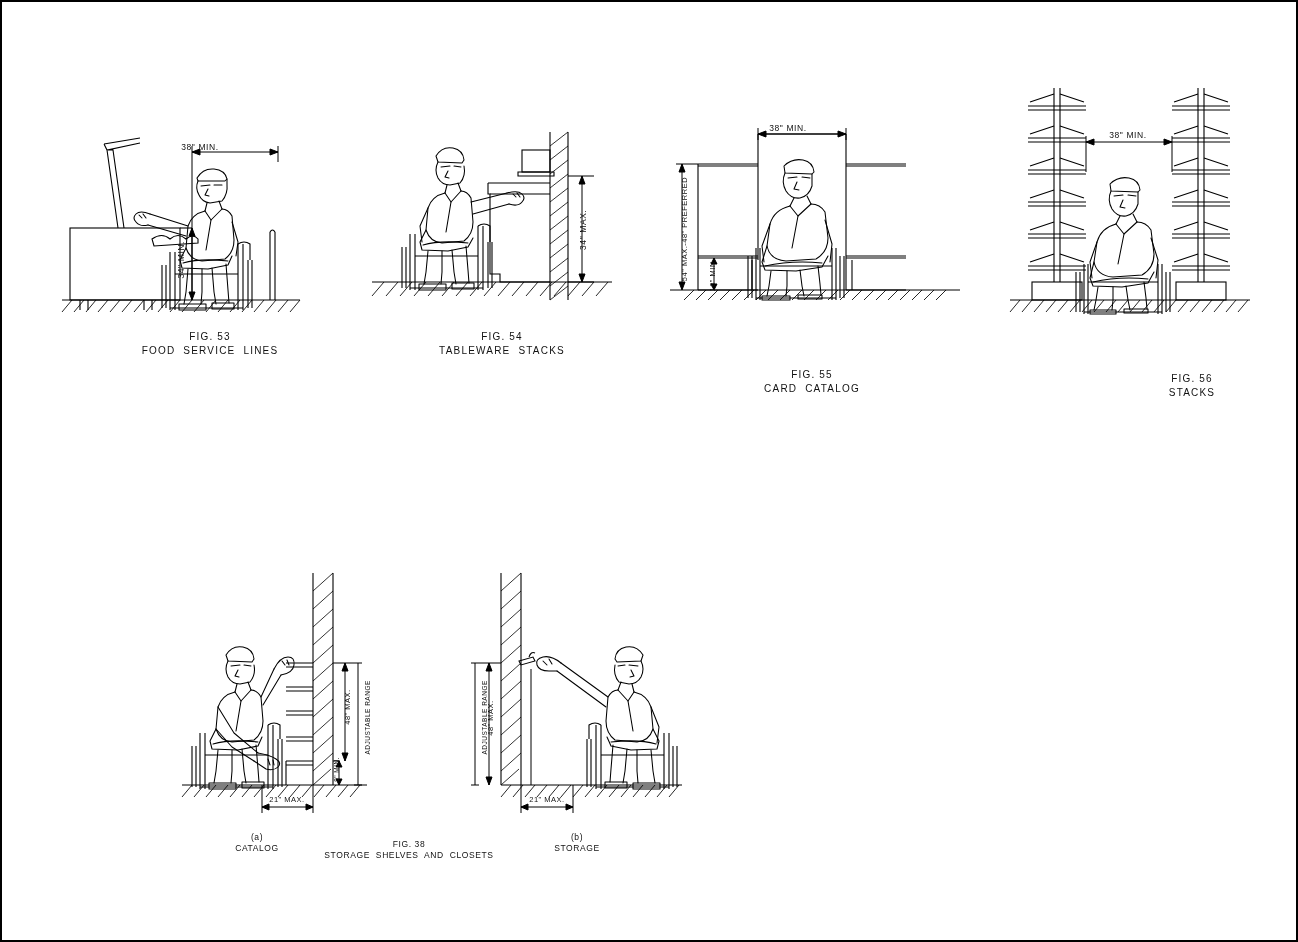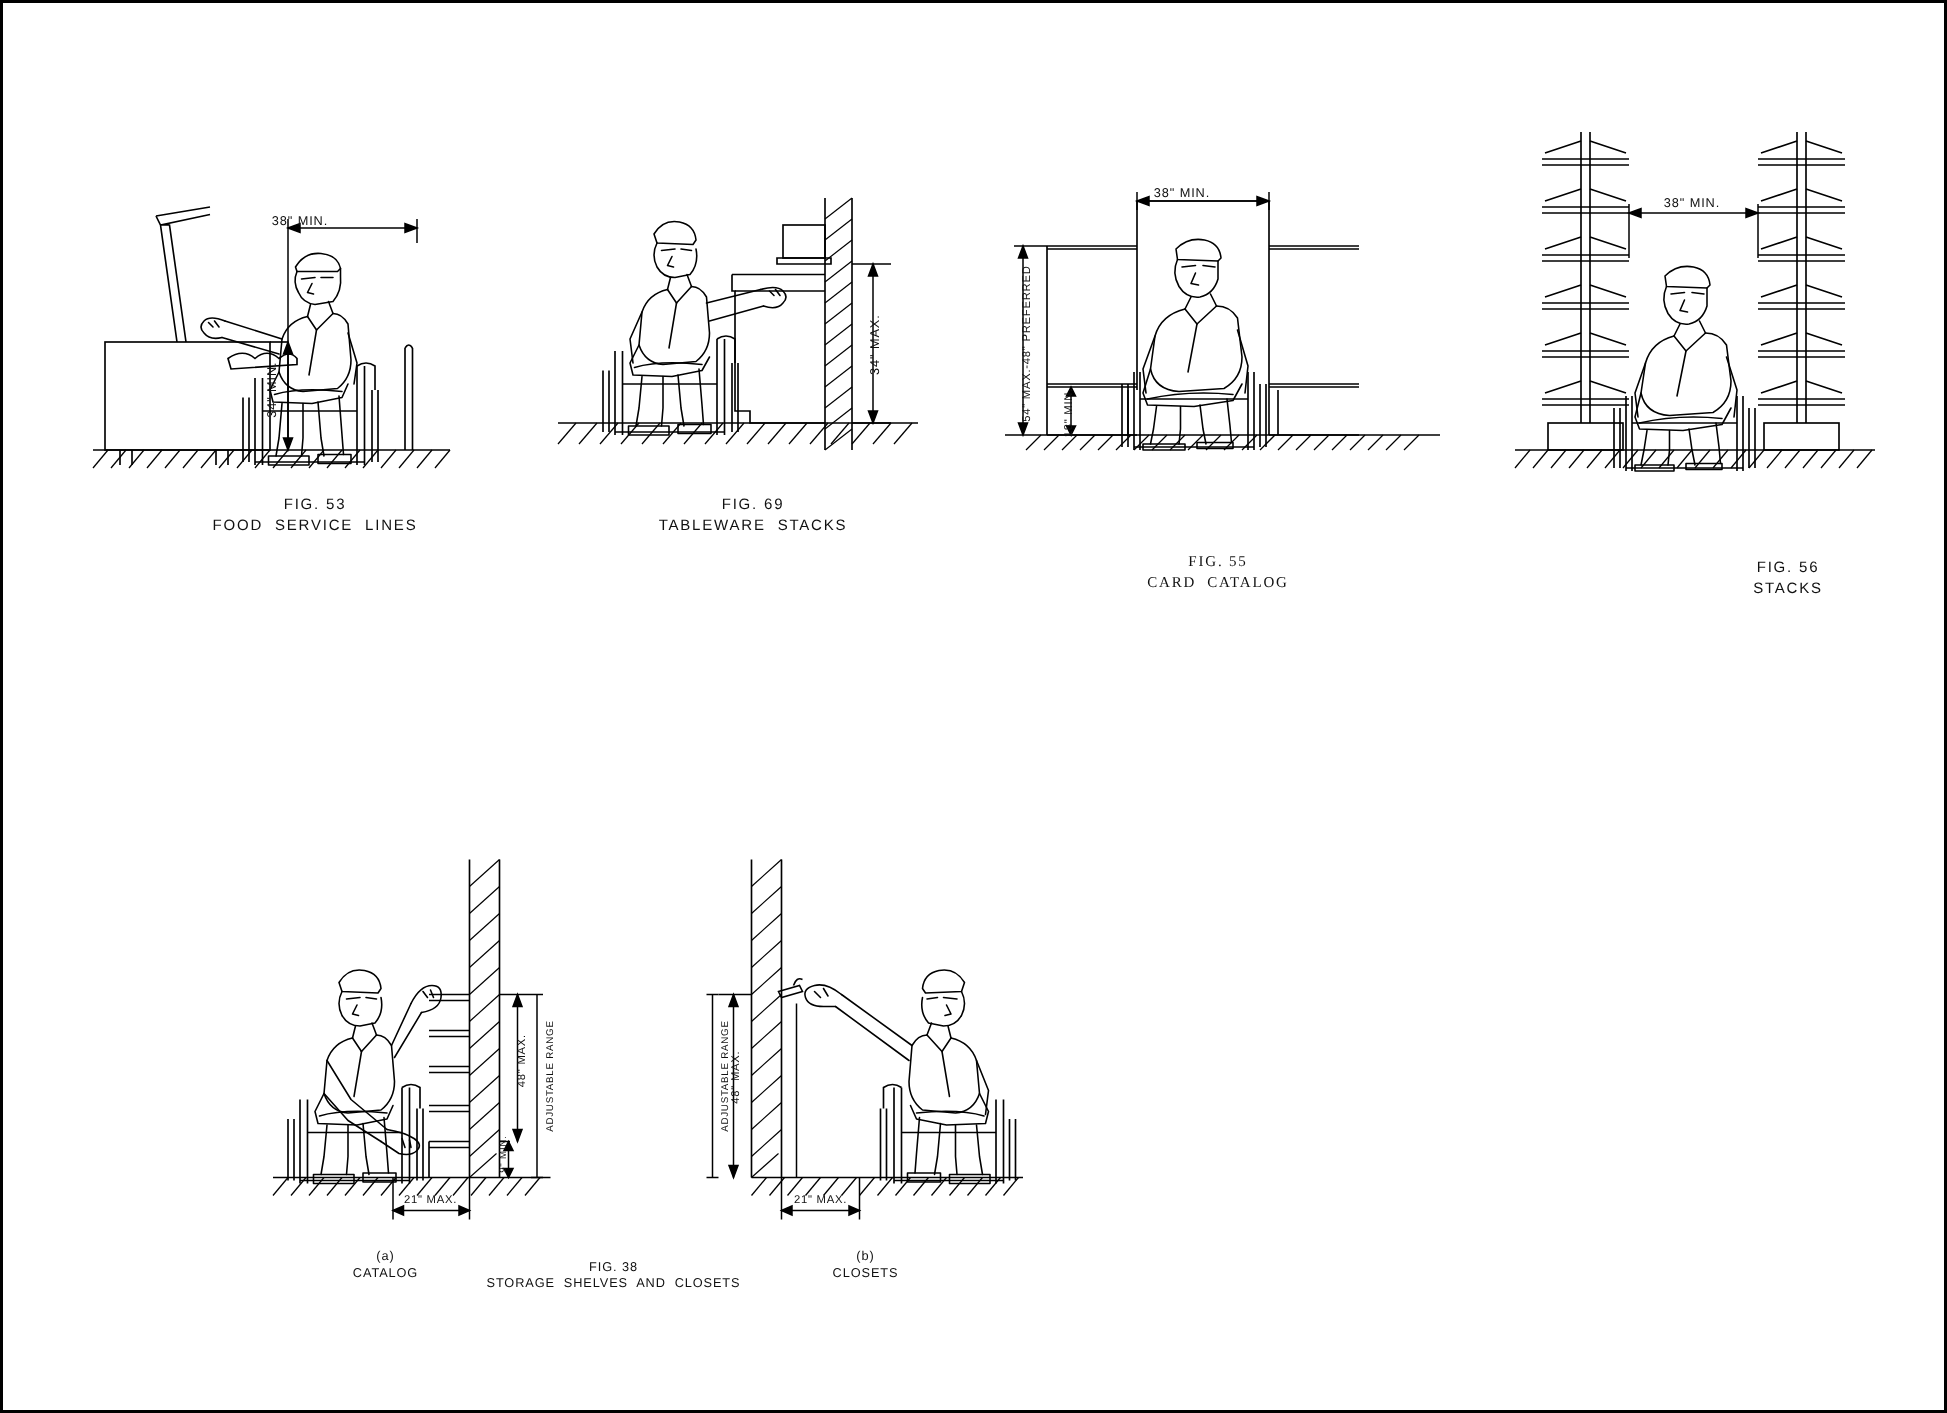--- a/index.html
+++ b/index.html
@@ -218,21 +218,21 @@
       <g stroke="#000" stroke-width="1">
         <line x1="210" y1="44" x2="210" y2="150"></line>
         <line x1="196" y1="44" x2="222" y2="44"></line>
         <line x1="196" y1="150" x2="222" y2="150"></line>
         <path d="M210 44 L207 52 L213 52 Z" fill="#000"></path>
         <path d="M210 150 L207 142 L213 142 Z" fill="#000"></path>
       </g>
     </svg>
     <div class="cap cap-sm" style="left:172px;top:92px;width:80px;transform:rotate(-90deg);">34" MAX.</div>
   </div>
-  <div class="cap cap-lg" style="left:380px;top:328px;width:240px;"><span>FIG. 69</span><br><span>TABLEWARE  STACKS</span></div>
+  <div class="cap cap-lg" style="left:380px;top:328px;width:240px;"><span>FIG. 54</span><br><span>TABLEWARE  STACKS</span></div>
 
   <div class="fig" style="left:668px;top:118px;width:290px;height:180px;">
     <svg width="290" height="180" viewBox="0 0 290 180">
       <g fill="none" stroke="#000" stroke-width="1.1">
 
         <path d="M28 44 L28 140 M28 44 L88 44 M28 46 L88 46"></path>
         <path d="M28 136 L88 136 M28 138 L88 138"></path>
         <path d="M88 14 L88 140"></path>
         <path d="M28 140 L28 170 M28 170 L88 170"></path>
         <path d="M82 140 L82 170"></path>
@@ -327,21 +327,21 @@
       <g stroke="#000" stroke-width="1">
         <line x1="44" y1="138" x2="44" y2="170"></line>
         <path d="M44 138 L41 144 L47 144 Z" fill="#000"></path>
         <path d="M44 170 L41 164 L47 164 Z" fill="#000"></path>
       </g>
     </svg>
     <div class="cap cap-sm" style="left:78px;top:3px;width:80px;">38" MIN.</div>
     <div class="cap cap-xs" style="left:-53px;top:104px;width:136px;transform:rotate(-90deg);">54" MAX.-48" PREFERRED</div>
     <div class="cap cap-xs" style="left:15px;top:150px;width:56px;transform:rotate(-90deg);">18" MIN.</div>
   </div>
-  <div class="cap cap-lg" style="left:680px;top:366px;width:260px;font-family:Liberation Serif, serif;"><span>FIG. 55</span><br><span>CARD  CATALOG</span></div>
+  <div class="cap cap-lg" style="left:680px;top:366px;width:260px;"><span>FIG. 55</span><br><span>CARD  CATALOG</span></div>
 
   <div class="fig" style="left:1000px;top:78px;width:255px;height:240px;">
     <svg width="255" height="240" viewBox="0 0 255 240">
 
       <g fill="none" stroke="#000" stroke-width="1.1">
         <path d="M52 8 L52 202 M58 8 L58 202"></path>
 
         <path d="M28 22 L52 14 M58 14 L82 22 M26 30 L84 30 M26 26 L84 26"></path>
         <path d="M28 54 L52 46 M58 46 L82 54 M26 62 L84 62 M26 58 L84 58"></path>
         <path d="M28 86 L52 78 M58 78 L82 86 M26 94 L84 94 M26 90 L84 90"></path>
@@ -646,17 +646,17 @@
         <line x1="64" y1="228" x2="64" y2="256"></line>
         <line x1="116" y1="228" x2="116" y2="256"></line>
         <path d="M64 250 L71 247 L71 253 Z" fill="#000"></path>
         <path d="M116 250 L109 247 L109 253 Z" fill="#000"></path>
       </g>
     </svg>
     <div class="cap cap-xs" style="left:2px;top:156px;width:64px;transform:rotate(-90deg);">48" MAX.</div>
     <div class="cap cap-xs" style="left:-35px;top:156px;width:126px;transform:rotate(-90deg);font-size:6.5px;">ADJUSTABLE RANGE</div>
     <div class="cap cap-xs" style="left:55px;top:238px;width:70px;">21" MAX.</div>
   </div>
-  <div class="cap cap-sm" style="left:535px;top:830px;width:80px;"><span>(b)</span><br><span>CLOSETS</span></div>
+  <div class="cap cap-sm" style="left:535px;top:830px;width:80px;"><span>(b)</span><br><span>STORAGE</span></div>
 
   <div class="cap cap-sm" style="left:312px;top:837px;width:190px;"><span>FIG. 38</span><br><span>STORAGE  SHELVES  AND  CLOSETS</span></div>
 
 </div>
 
 </body></html>

